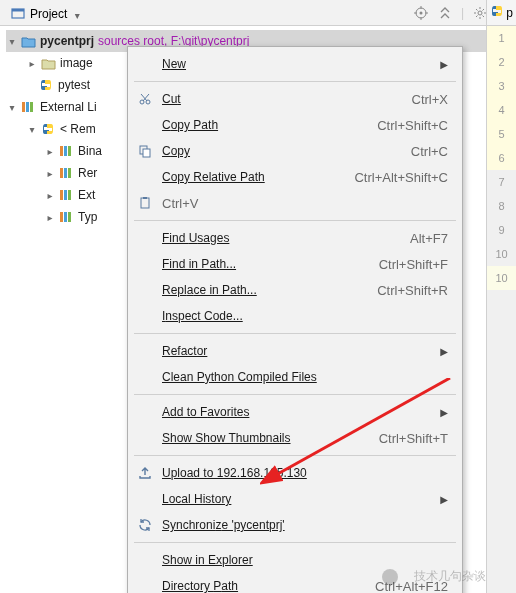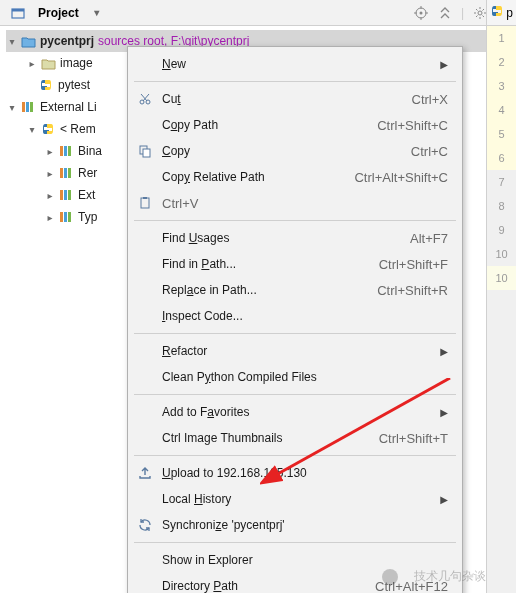--- a/index.html
+++ b/index.html
@@ -1,19 +1,19 @@
 <!DOCTYPE html>
 <html><head>
 <meta charset="utf-8">
 <style>
 * { box-sizing: border-box; margin: 0; padding: 0; font-family: "Segoe UI", Tahoma, sans-serif; font-size: 12px; }
 body { background: #fff; width: 516px; height: 593px; overflow: hidden; position: relative; }
 
 .toolbar { height: 26px; background: #f2f2f2; border-bottom: 1px solid #d0d0d0; display: flex; align-items: center; padding: 0 4px; }
-.toolbar .btn-proj { display: flex; align-items: center; gap: 12px; padding: 2px 6px; font-weight: bold; }
+.toolbar .btn-proj { display: flex; align-items: flex-end; gap: 4px; padding: 2px 6px; }
 .toolbar .tool-icon { width: 16px; height: 16px; display: inline-flex; align-items: center; justify-content: center; }
 .toolbar .spacer { flex: 1; }
 .toolbar .right-icons { display: flex; align-items: center; gap: 8px; color: #7a7a7a; }
 
 .tree { padding: 4px 0 4px 6px; color: #222; }
 .row { display: flex; align-items: center; height: 22px; gap: 2px; white-space: nowrap; }
 .chev { width: 12px; text-align: center; color: #6a6a6a; font-size: 10px; display: inline-block; }
 .ind { display: inline-block; }
 .folder-icon, .file-icon, .lib-icon, .py-icon { width: 16px; height: 16px; display: inline-flex; align-items: center; justify-content: center; }
 .label { padding-left: 2px; }
@@ -22,21 +22,21 @@
 
 .editor-tab { position: absolute; right: 0; top: 0; width: 30px; height: 26px; background: #f5f5f5; border-left: 1px solid #d0d0d0; border-bottom: 1px solid #d0d0d0; display: flex; align-items: center; justify-content: center; }
 .gutter { position: absolute; right: 0; top: 26px; width: 30px; background: #f0f0f0; border-left: 1px solid #d0d0d0; bottom: 0; }
 .gutter .ln { height: 24px; display: flex; align-items: center; justify-content: center; color: #9a9a9a; font-size: 11px; }
 .gutter .ln.hl { background: #fffce0; }
 .gutter .ln.cur { background: #fcfce8; }
 
 .menu { position: absolute; left: 127px; top: 46px; width: 336px; background: #f2f2f2; border: 1px solid #b0b0b0; box-shadow: 2px 2px 6px rgba(0,0,0,0.25); padding: 4px 0; }
 .mitem { display: flex; align-items: center; height: 26px; padding: 0 14px 0 8px; gap: 8px; }
 .micon { width: 18px; height: 18px; display: inline-flex; align-items: center; justify-content: center; color: #4a6a8a; }
-.mlabel { flex: 1; color: #1a1a1a; }
+.mlabel { flex: 1; color: #1a1a1a; text-decoration: underline; }
 .mshort { color: #6a6a6a; font-size: 13px; }
 .msep { height: 1px; background: #cfcfcf; margin: 4px 6px; }
 .arrow-sub { color: #4a4a4a; font-size: 10px; }
 u.mn { text-decoration: underline; }
 
 .arrow { position: absolute; pointer-events: none; }
 
 .watermark { position: absolute; right: 30px; bottom: 8px; color: rgba(0,0,0,0.25); font-size: 11px; display:flex; align-items:center; gap:16px;}
 .wm-circle{width:16px;height:16px;border-radius:50%;background:rgba(0,0,0,0.2);}
 </style>
@@ -302,21 +302,21 @@
       <span class="mlabel">Clean P<u class="mn">y</u>thon Compiled Files</span>
     </div>
     <div class="msep"></div>
     <div class="mitem">
       <span class="micon"></span>
       <span class="mlabel">Add to F<u class="mn">a</u>vorites</span>
       <span class="arrow-sub">▶</span>
     </div>
     <div class="mitem">
       <span class="micon"></span>
-      <span class="mlabel">Ctrl Image Thumbnails</span>
+      <span class="mlabel">Show Show Thumbnails</span>
       <span class="mshort">Ctrl+Shift+T</span>
     </div>
     <div class="msep"></div>
     <div class="mitem">
       <span class="micon">
         <svg width="14" height="14">
           <path d="M7 9V2M4 5l3-3 3 3" fill="none" stroke="#5a7aa0" stroke-width="1.4"></path>
           <path d="M2 10v2h10v-2" fill="none" stroke="#5a7aa0" stroke-width="1.4"></path>
         </svg>
       </span>

